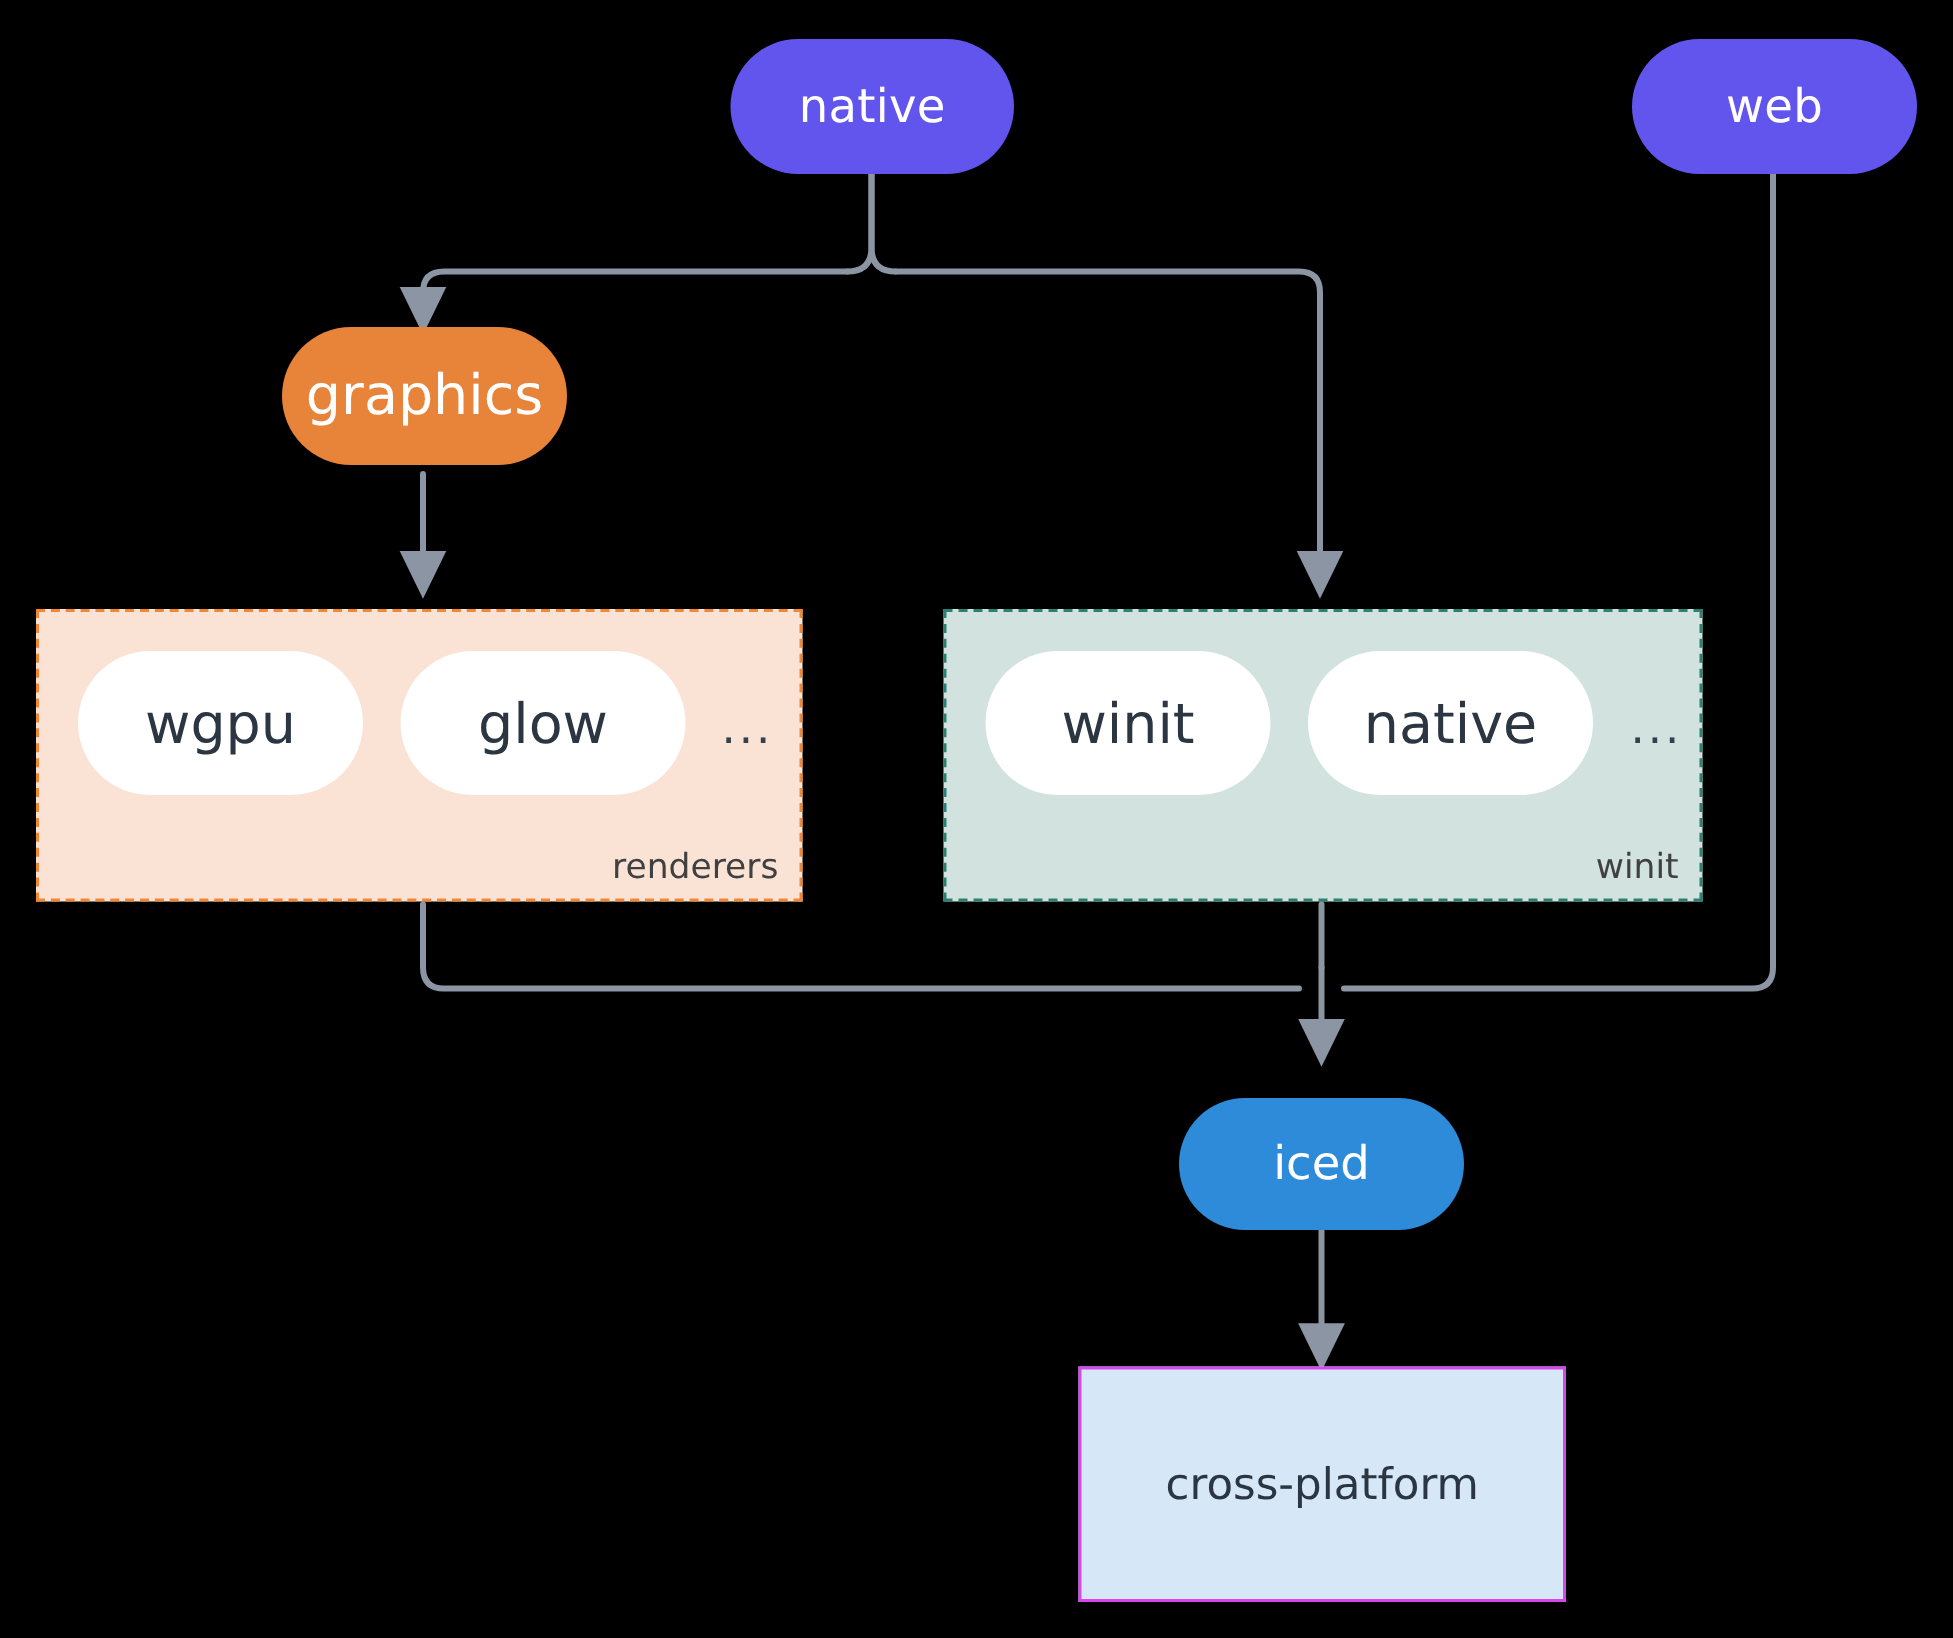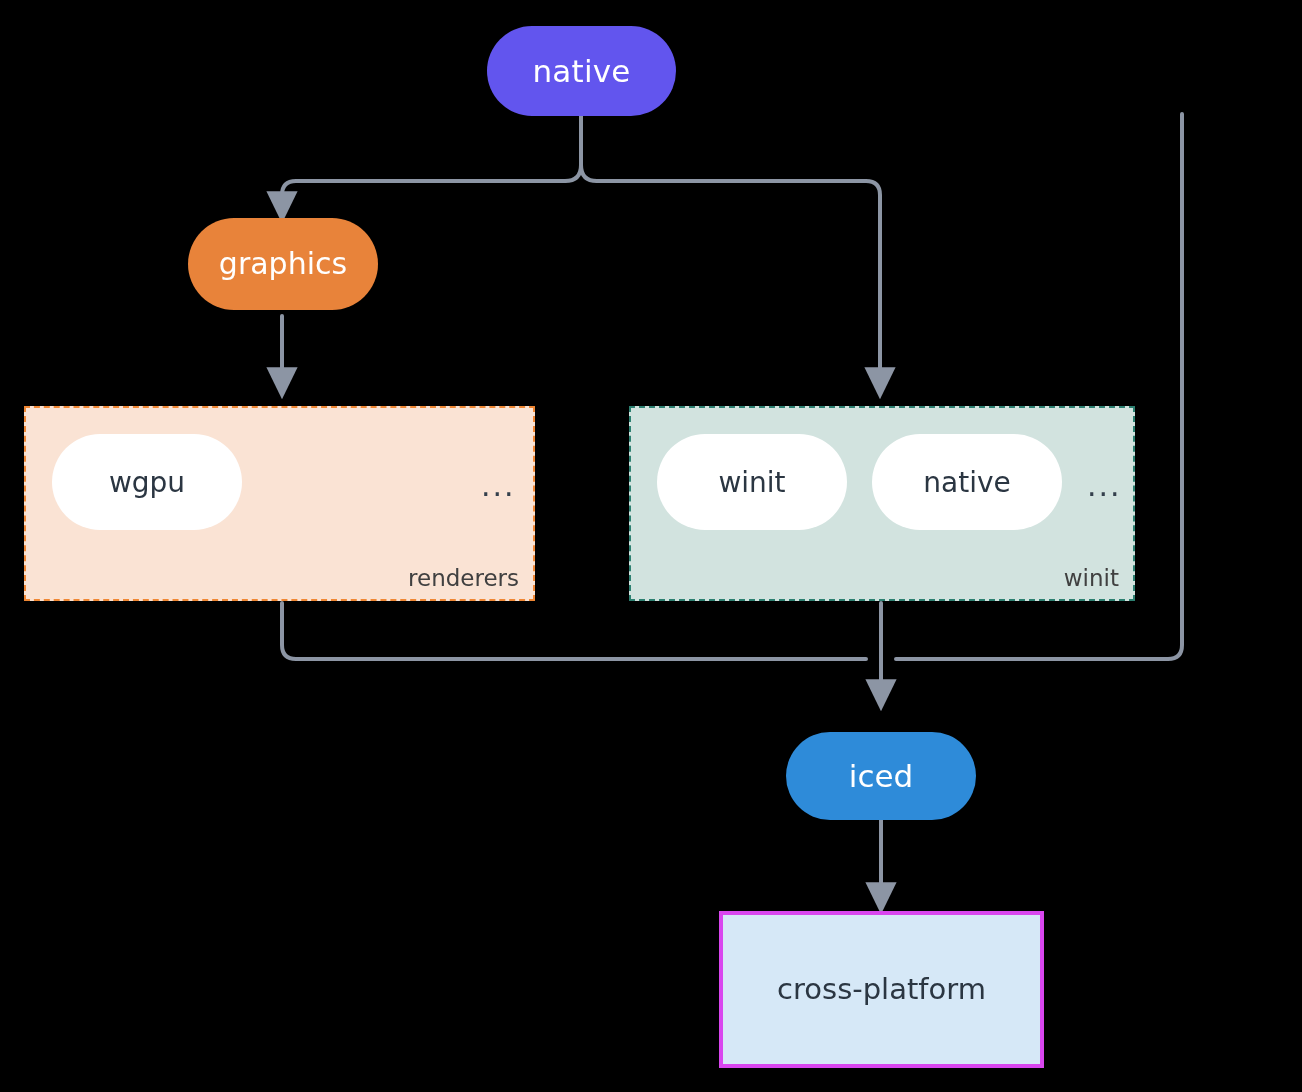--- a/index.html
+++ b/index.html
@@ -39,21 +39,21 @@
     color: #ffffff;
     border-radius: 48px;
     font-size: 31px;
     letter-spacing: 0.2px;
   }
   
   .pill-graphics {
     background: #e8833a;
     color: #ffffff;
     border-radius: 48px;
-    font-size: 30px;
+    font-size: 37px;
   }
   
   .pill-iced {
     background: #2e8bd9;
     color: #ffffff;
     border-radius: 48px;
     font-size: 31px;
   }
   
   .group {
@@ -78,34 +78,34 @@
   }
   
   .pill-lib {
     position: absolute;
     display: flex;
     align-items: center;
     justify-content: center;
     background: #ffffff;
     color: #2b3642;
     border-radius: 48px;
-    font-size: 28px;
+    font-size: 37px;
     box-sizing: border-box;
   }
   .ellipsis {
     position: absolute;
     color: #34404c;
     font-size: 30px;
     letter-spacing: 2px;
     line-height: 1;
   }
   
   .box-app {
     background: #d6e8f7;
-    border: 4px solid #d946ef;
+    border: 2px solid #d946ef;
     color: #2b3642;
     border-radius: 0;
     font-size: 29px;
     padding: 0 14px;
   }
   .box-app span { display: block; }
 </style>
 </head>
 <body>
 
@@ -135,28 +135,34 @@
 
     <path d="M881,645 L881,700" fill="none" stroke="#8c95a4" stroke-width="4" stroke-linecap="round" marker-end="url(#arrowhead)"></path>
 
     <path d="M881,800 L881,903" fill="none" stroke="#8c95a4" stroke-width="4" stroke-linecap="round" marker-end="url(#arrowhead)"></path>
   </svg>
 
   <div class="node pill-platform" style="left:487px; top:26px; width:189px; height:90px;justify-content:center;">
     <span>native</span>
   </div>
 
+  <div class="node pill-platform" style="left:1088px; top:26px; width:190px; height:90px;">
+    <span>web</span>
+  </div>
 
   <div class="node pill-graphics" style="left:188px; top:218px; width:190px; height:92px;">
     <span>graphics</span>
   </div>
 
   <div class="group group-renderers" style="left:24px; top:406px; width:511px; height:195px;">
     <div class="pill-lib" style="left:26px; top:26px; width:190px; height:96px;">
       <span>wgpu</span>
+    </div>
+    <div class="pill-lib" style="left:241px; top:26px; width:190px; height:96px;">
+      <span>glow</span>
     </div>
     <div class="ellipsis" style="left:455px; top:63px;">...</div>
     <div class="group-label">renderers</div>
   </div>
 
   <div class="group group-shells" style="left:629px; top:406px; width:506px; height:195px;">
     <div class="pill-lib" style="left:26px; top:26px; width:190px; height:96px;">
       <span>winit</span>
     </div>
     <div class="pill-lib" style="left:241px; top:26px; width:190px; height:96px;">

